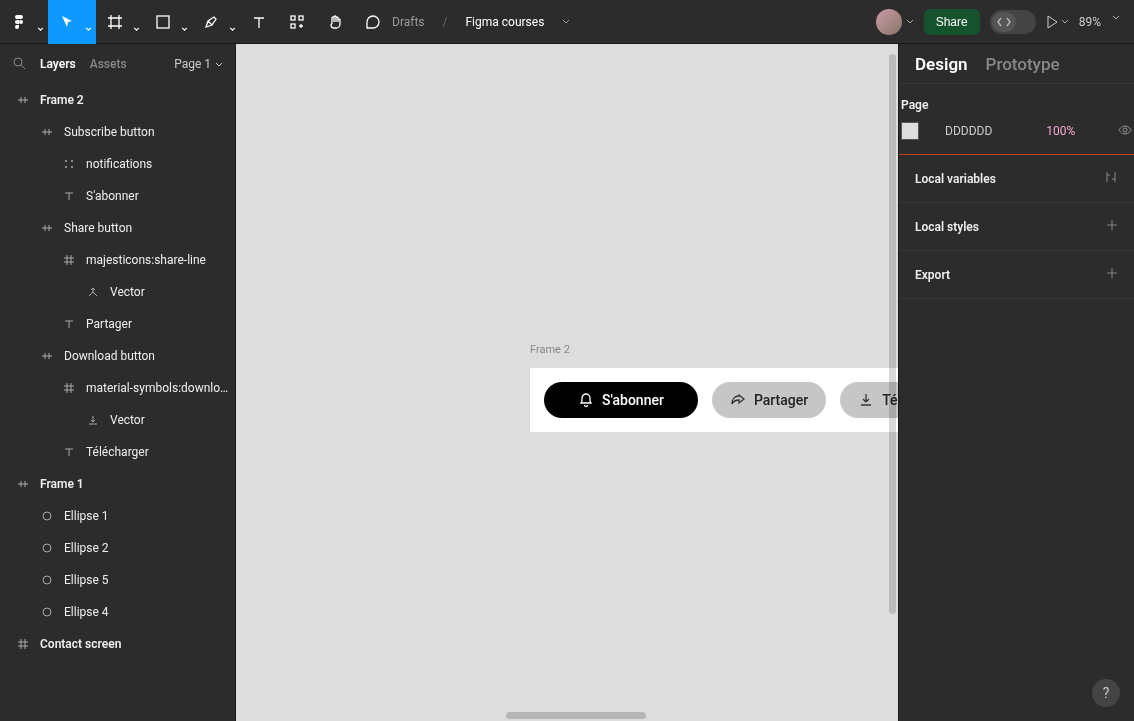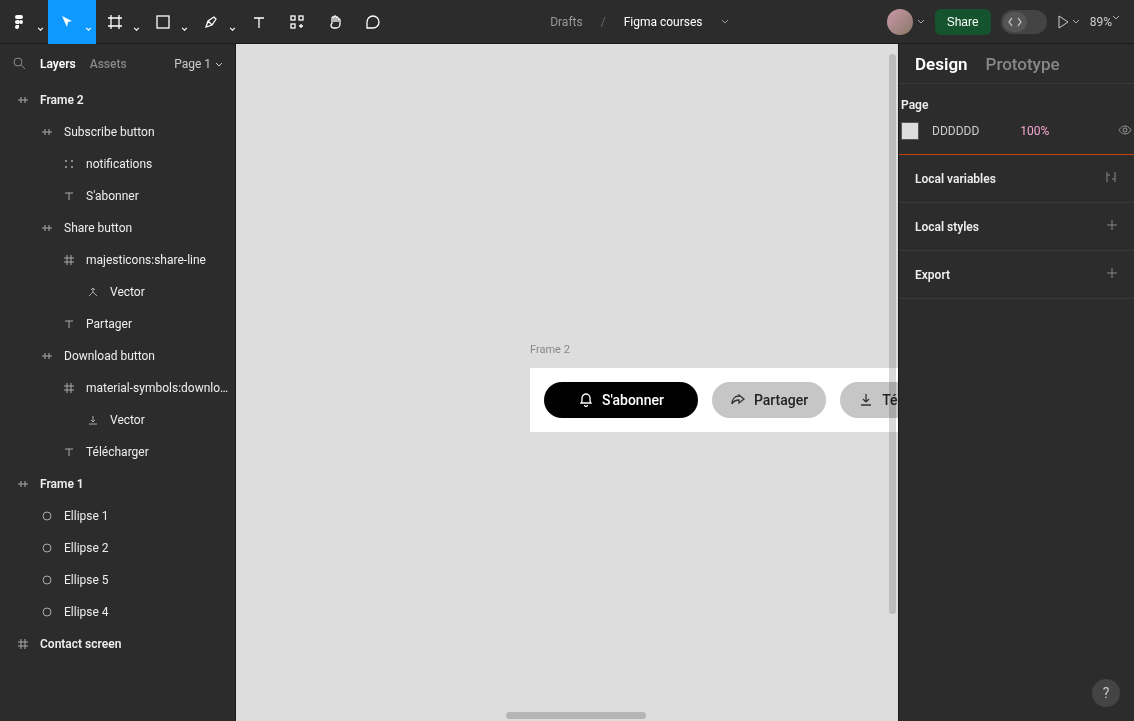--- a/index.html
+++ b/index.html
@@ -7,30 +7,30 @@
     
     
     .toolbar { height: 44px; background: #2c2c2c; display: flex; align-items: center; border-bottom: 1px solid #1a1a1a; }
     .toolbar-left { display: flex; align-items: center; height: 100%; }
     .tool-btn { height: 44px; min-width: 38px; display: flex; align-items: center; justify-content: center; cursor: pointer; position: relative; }
     .tool-btn.with-caret { min-width: 48px; padding-right: 10px; }
     .tool-btn.active { background: #0d99ff; }
     .tool-btn svg { fill: none; stroke: #fff; stroke-width: 1.3; }
     .caret-sm { position: absolute; right: 4px; top: 50%; transform: translateY(-50%); width: 7px; height: 4px; }
     .caret-sm svg { width: 7px; height: 4px; }
-    .toolbar-center { flex: 1; display: flex; align-items: center; justify-content: center; gap: 18px; color: #999; }
+    .toolbar-center { flex: 1; display: flex; align-items: center; gap: 18px; color: #999; }
     .breadcrumb-current { color: #fff; }
     .breadcrumb-sep { color: #666; }
     .toolbar-right { display: flex; align-items: center; gap: 10px; padding-right: 14px; }
     .avatar { width: 26px; height: 26px; border-radius: 50%; background: linear-gradient(135deg,#c9a,#876); }
     .avatar-wrap { display:flex; align-items:center; gap:4px; }
     .share-btn { background: #14532d; color: #fff; border: none; border-radius: 6px; padding: 6px 12px; font-size: 12px; font-weight: 500; cursor: pointer; }
     .dev-toggle { width: 46px; height: 24px; background: #444; border-radius: 12px; display: flex; align-items: center; padding: 2px; }
     .dev-toggle-knob { width: 24px; height: 20px; border-radius: 10px; background: #555; display:flex; align-items:center; justify-content:center; }
-    .zoom { color: #ccc; display:flex; align-items:flex-start; gap:0; }
+    .zoom { color: #ccc; display:flex; align-items:flex-start; gap:11px; }
     .play-btn { display:flex; align-items:center; gap:3px; }
 
     
     .left-panel { position: absolute; left: 0; top: 44px; bottom: 0; width: 236px; background: #2c2c2c; border-right: 1px solid #1a1a1a; overflow-y: auto; }
     .lp-header { height: 40px; display: flex; align-items: center; padding: 0 12px; gap: 14px; }
     .lp-header .search-ico { color: #888; }
     .lp-tab { font-size: 12px; color: #888; cursor: pointer; font-weight: 500; }
     .lp-tab.active { color: #fff; font-weight: 600; }
     .lp-page { margin-left: auto; color: #ccc; display:flex; align-items:center; gap:4px; }
     .layer-row { height: 32px; display: flex; align-items: center; padding-left: 16px; gap: 10px; cursor: pointer; color: #eee; }
@@ -41,21 +41,21 @@
     .layer-row .row-label { font-size: 12px; white-space: nowrap; overflow: hidden; text-overflow: ellipsis; }
     .layer-row.bold .row-label { font-weight: 600; }
 
     
     .right-panel { position: absolute; right: 0; top: 44px; bottom: 0; width: 236px; background: #2c2c2c; border-left: 1px solid #1a1a1a; }
     .rp-header { height: 40px; display:flex; align-items:center; gap: 18px; padding: 0 16px; border-bottom:1px solid #383838;}
     .rp-tab { font-size: 17px; color:#888; cursor:pointer; font-weight:500;}
     .rp-tab.active { color:#fff; font-weight:600;}
     .rp-section { padding: 14px 2px; border-bottom: 1px solid #c2410c; }
     .rp-section-title { font-size: 12px; font-weight:600; color:#eee; margin-bottom: 10px; display:flex; align-items:center; justify-content:space-between;}
-    .page-row { display:flex; align-items:center; gap:13px;}
+    .page-row { display:flex; align-items:center; gap:26px;}
     .swatch { width:18px; height:18px; background:#DDDDDD; border:1px solid #555;}
     .page-hex { color:#ccc; font-size:12px;}
     .page-opacity { margin-left: 28px; color:#f9a8d4;}
     .eye { margin-left:auto; color:#999;}
     .rp-row { height: 48px; display:flex; align-items:center; justify-content:space-between; padding: 0 16px; border-bottom:1px solid #383838; cursor:pointer;}
     .rp-row-label { font-size:12px; font-weight:600; color:#eee;}
     .rp-row-icon { color:#888;}
 
     
     .canvas { position: absolute; left: 236px; right: 236px; top: 44px; bottom: 0; background: #DDDDDD; overflow: hidden; }

